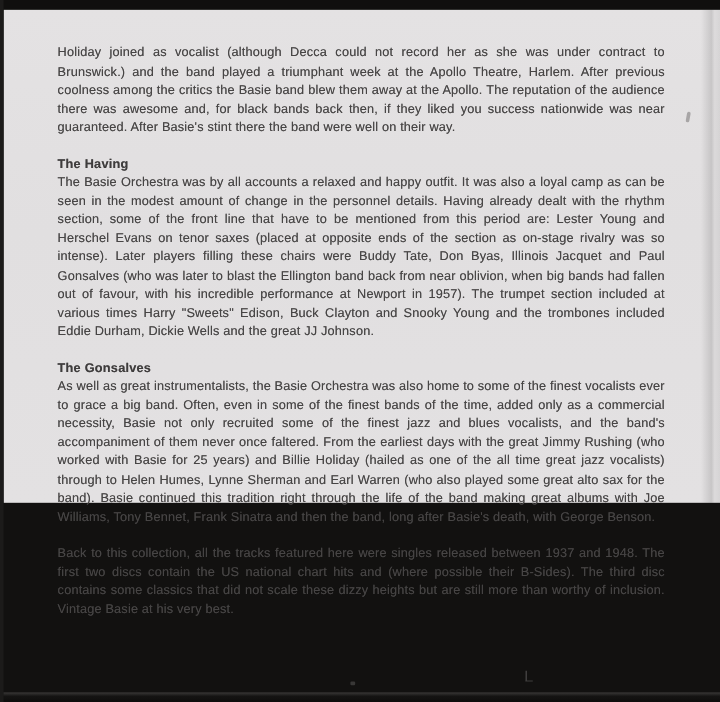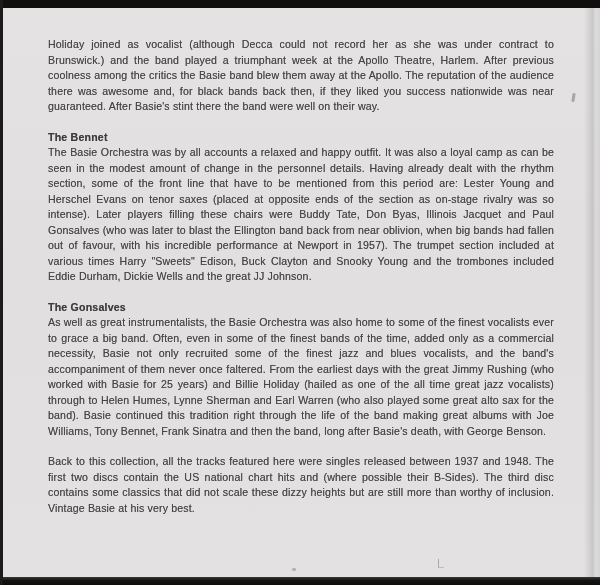--- a/index.html
+++ b/index.html
@@ -16,21 +16,21 @@
     width: 600px;
     height: 585px;
     background: #121110;
   }
   
   .page {
     position: absolute;
     left: 3px;
     top: 8px;
     width: 597px;
-    height: 569px;
+    height: 411px;
     background: linear-gradient(180deg, #e4e2e3 0%, #e1dfe0 45%, #e3e1e2 100%);
   }
   
   .page::after {
     content: "";
     position: absolute;
     top: 0;
     bottom: 0;
     right: 0;
     width: 16px;
@@ -107,21 +107,21 @@
 </head>
 <body>
 
 <div class="scan">
 
   <div class="page">
     <div class="text-block">
 
       <p class="para">Holiday joined as vocalist (although Decca could not record her as she was under contract to Brunswick.) and the band played a triumphant week at the Apollo Theatre, Harlem. After previous coolness among the critics the Basie band blew them away at the Apollo. The reputation of the audience there was awesome and, for black bands back then, if they liked you success nationwide was near guaranteed. After Basie's stint there the band were well on their way.</p>
 
-      <h3 class="heading">The Bennet</h3>
+      <h3 class="heading">The Having</h3>
       <p class="para">The Basie Orchestra was by all accounts a relaxed and happy outfit. It was also a loyal camp as can be seen in the modest amount of change in the personnel details. Having already dealt with the rhythm section, some of the front line that have to be mentioned from this period are: Lester Young and Herschel Evans on tenor saxes (placed at opposite ends of the section as on-stage rivalry was so intense). Later players filling these chairs were Buddy Tate, Don Byas, Illinois Jacquet and Paul Gonsalves (who was later to blast the Ellington band back from near oblivion, when big bands had fallen out of favour, with his incredible performance at Newport in 1957). The trumpet section included at various times Harry "Sweets" Edison, Buck Clayton and Snooky Young and the trombones included Eddie Durham, Dickie Wells and the great JJ Johnson.</p>
 
       <h3 class="heading">The Gonsalves</h3>
       <p class="para">As well as great instrumentalists, the Basie Orchestra was also home to some of the finest vocalists ever to grace a big band. Often, even in some of the finest bands of the time, added only as a commercial necessity, Basie not only recruited some of the finest jazz and blues vocalists, and the band's accompaniment of them never once faltered. From the earliest days with the great Jimmy Rushing (who worked with Basie for 25 years) and Billie Holiday (hailed as one of the all time great jazz vocalists) through to Helen Humes, Lynne Sherman and Earl Warren (who also played some great alto sax for the band). Basie continued this tradition right through the life of the band making great albums with Joe Williams, Tony Bennet, Frank Sinatra and then the band, long after Basie's death, with George Benson.</p>
 
       <p class="para">Back to this collection, all the tracks featured here were singles released between 1937 and 1948. The first two discs contain the US national chart hits and (where possible their B-Sides). The third disc contains some classics that did not scale these dizzy heights but are still more than worthy of inclusion. Vintage Basie at his very best.</p>
 
     </div>
   </div>
 

